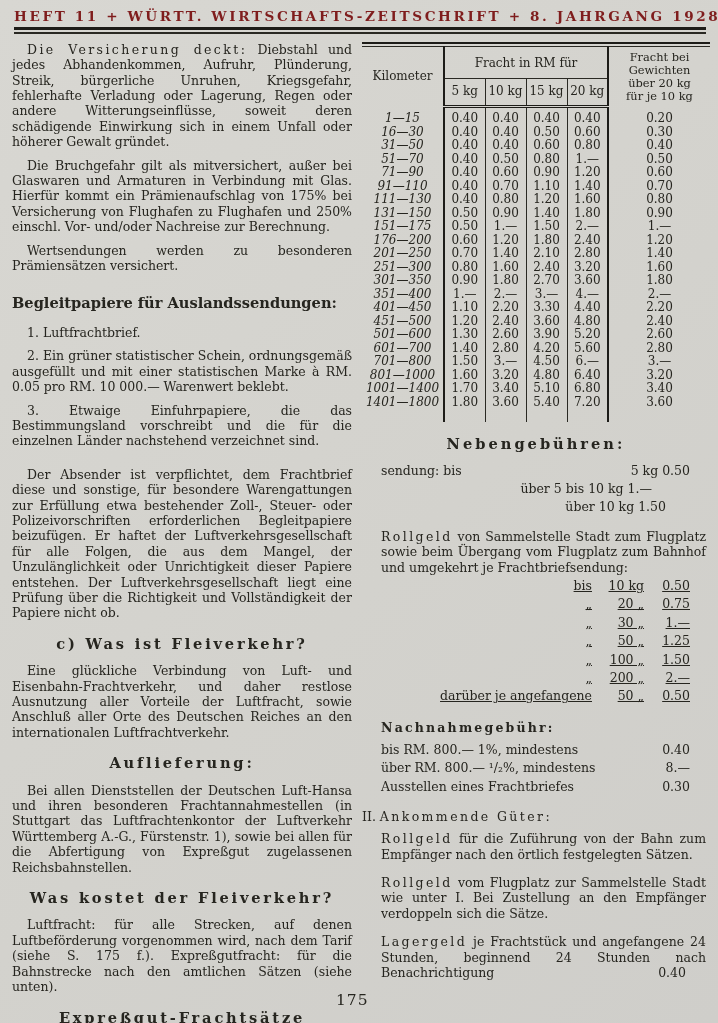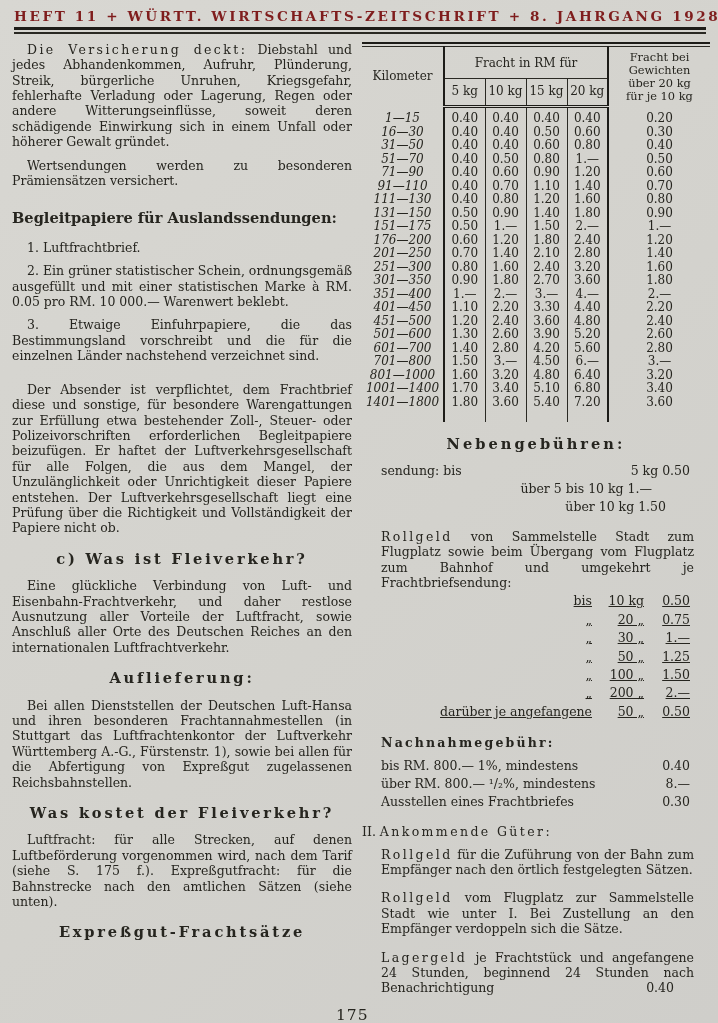--- a/index.html
+++ b/index.html
@@ -63,50 +63,51 @@
   table.tariff tfoot td { height: 13px; }
 
   
   .neben-head { text-align: center; letter-spacing: 3px; margin: 2px 0 10px 0; }
   .sec-title { display: flex; justify-content: space-between; padding-right: 20px; margin-bottom: 7px; }
   .sec-indent { margin-left: 19px; }
   .fee-line2 { display: flex; justify-content: space-between; padding-right: 20px; line-height: 18px; }
   .fee-r { text-align: right; line-height: 18px; }
   .fee-r.pr58 { padding-right: 58px; }
   .fee-r.pr44 { padding-right: 44px; }
-  .fee-para { text-align: justify; margin: 13px 16px 2px 0; }
+  .fee-para { text-align: justify; margin: 13px 4px 2px 0; }
   .qty-list { padding-right: 20px; margin-top: 2px; }
   .qty-row { display: flex; justify-content: flex-end; line-height: 18.4px; text-decoration: underline; }
   .qty-c1 { text-align: right; }
   .qty-c2 { width: 52px; text-align: right; }
   .qty-c3 { width: 46px; text-align: right; }
   .nach-head { letter-spacing: 2.2px; margin: 14px 0 6px 0; }
   .nach-row { display: flex; justify-content: space-between; padding-right: 20px; line-height: 18.2px; }
   .sec2-title { margin: 13px 0 7px 0; }
   .lager { position: relative; padding-right: 0; }
   .lager-amount { position: absolute; right: 20px; bottom: 0; }
 
   .page-number {
-    position: absolute; bottom: 0; left: 336px;
+    position: absolute; bottom: 15px; left: 336px;
     font-size: 15.5px; letter-spacing: 1px;
   }
 </style>
 </head>
 <body>
 
 <div class="masthead">
   <div class="masthead-text">HEFT 11 + WÜRTT. WIRTSCHAFTS-ZEITSCHRIFT + 8. JAHRGANG 1928</div>
 </div>
 <div class="rule-thick"></div>
 <div class="rule-thin"></div>
 
 <div class="columns">
 
   <div class="col-left">
     <p class="para"><span class="sperr">Die Versicherung deckt:</span><span> Diebstahl und jedes Abhandenkommen, Aufruhr, Plünderung, Streik, bürgerliche Unruhen, Kriegsgefahr, fehlerhafte Verladung oder Lagerung, Regen oder andere Witterungseinflüsse, soweit deren schädigende Einwirkung sich in einem Unfall oder höherer Gewalt gründet.</span></p>
+    <p class="para">Die Bruchgefahr gilt als mitversichert, außer bei Glaswaren und Armaturen in Verbindung mit Glas. Hierfür kommt ein Prämienaufschlag von 175% bei Versicherung von Flughafen zu Flughafen und 250% einschl. Vor- und/oder Nachreise zur Berechnung.</p>
     <p class="para">Wertsendungen werden zu besonderen Prämiensätzen versichert.</p>
 
     <h3 class="bhead">Begleitpapiere für Auslandssendungen:</h3>
     <p class="para">1. Luftfrachtbrief.</p>
     <p class="para">2. Ein grüner statistischer Schein, ordnungsgemäß ausgefüllt und mit einer statistischen Marke à RM. 0.05 pro RM. 10 000.— Warenwert beklebt.</p>
     <p class="para">3. Etwaige Einfuhrpapiere, die das Bestimmungsland vorschreibt und die für die einzelnen Länder nachstehend verzeichnet sind.</p>
 
     <p class="para gap-lg">Der Absender ist verpflichtet, dem Frachtbrief diese und sonstige, für besondere Warengattungen zur Erfüllung etwa bestehender Zoll-, Steuer- oder Polizeivorschriften erforderlichen Begleitpapiere beizufügen. Er haftet der Luftverkehrsgesellschaft für alle Folgen, die aus dem Mangel, der Unzulänglichkeit oder Unrichtigkeit dieser Papiere entstehen. Der Luftverkehrsgesellschaft liegt eine Prüfung über die Richtigkeit und Vollständigkeit der Papiere nicht ob.</p>
 
     <h3 class="chead">c) Was ist Fleiverkehr?</h3>

